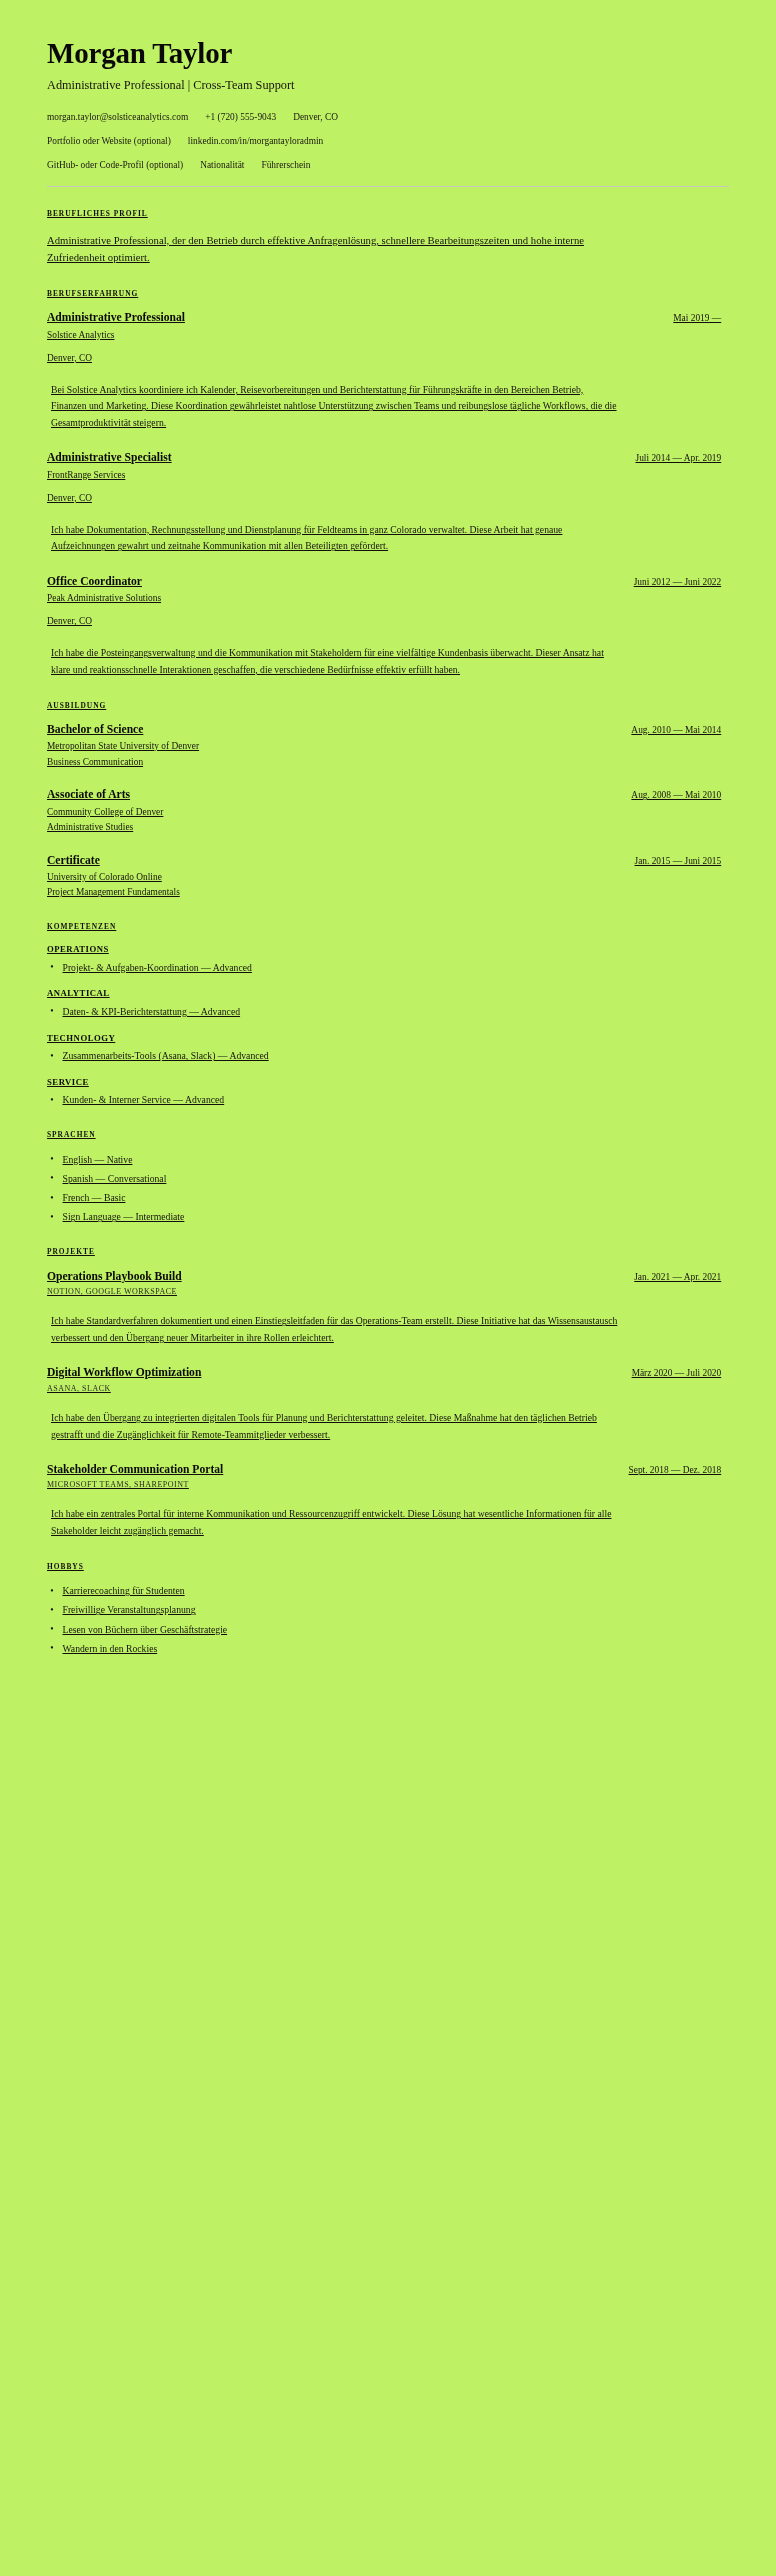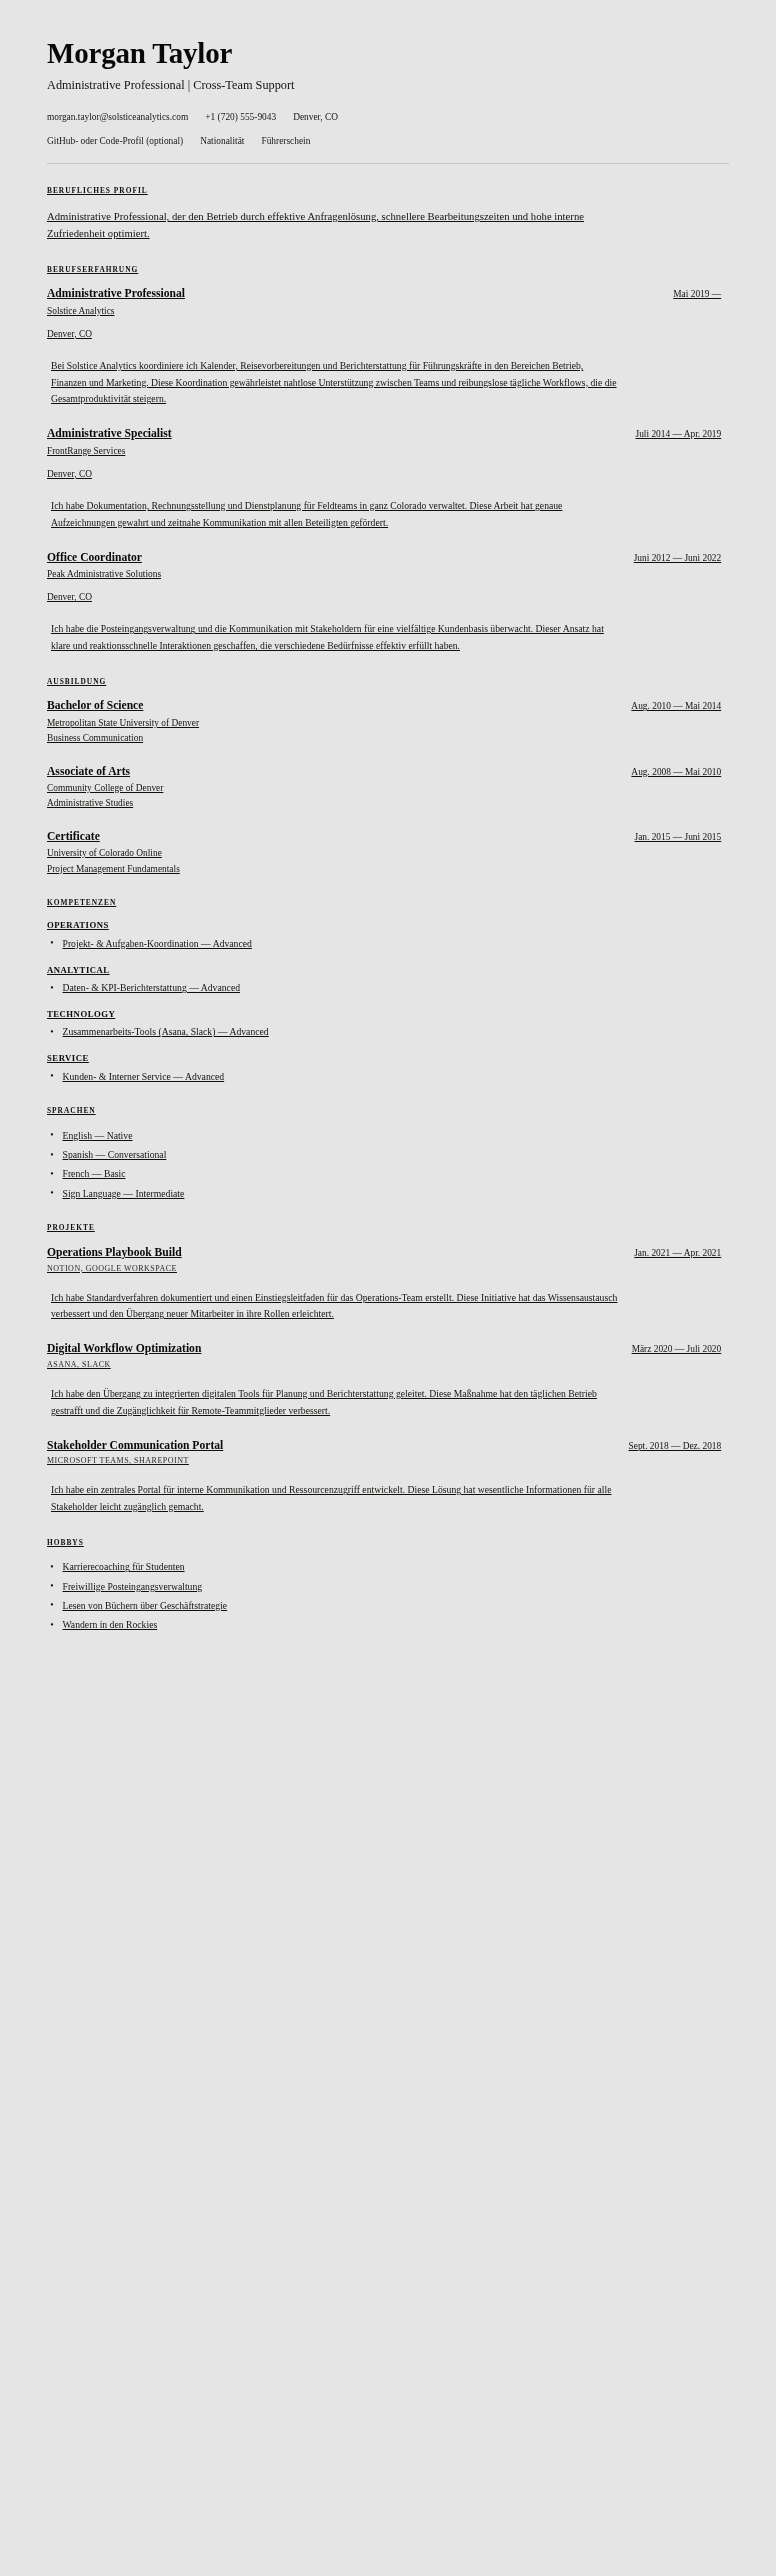--- a/index.html
+++ b/index.html
@@ -10,21 +10,21 @@
   }
   body {
     font-family: "Liberation Serif", "DejaVu Serif", serif;
     color: #12100e;
     -webkit-font-smoothing: antialiased;
   }
   .page {
     width: 776px;
     min-height: 2576px;
     box-sizing: border-box;
-    background: #e5e5e5;
+    background: #bef264;
     padding: 38px 47px 45px 47px;
     margin: 0 auto;
     position: relative;
   }
 
   
   .name {
     font-size: 29px;
     font-weight: 700;
     line-height: 1.07;
@@ -183,20 +183,24 @@
   <header>
     <h1 class="name">Morgan Taylor</h1>
     <p class="headline">Administrative Professional | Cross-Team Support</p>
 
     <div class="contact-row">
       <span class="ci">morgan.taylor@solsticeanalytics.com</span>
       <span class="ci">+1 (720) 555-9043</span>
       <span class="ci">Denver, CO</span>
     </div>
 
+    <div class="contact-row">
+      <span class="ci">Portfolio oder Website (optional)</span>
+      <span class="ci">linkedin.com/in/morgantayloradmin</span>
+    </div>
 
     <div class="contact-row">
       <span class="ci">GitHub- oder Code-Profil (optional)</span>
       <span class="ci">Nationalität</span>
       <span class="ci">Führerschein</span>
     </div>
 
     <hr class="rule">
   </header>
 
@@ -341,20 +345,20 @@
       <p class="entry-tags">MICROSOFT TEAMS, SHAREPOINT</p>
       <p class="entry-body">Ich habe ein zentrales Portal für interne Kommunikation und Ressourcenzugriff entwickelt. Diese Lösung hat wesentliche Informationen für alle Stakeholder leicht zugänglich gemacht.</p>
     </div>
   </section>
 
 
   <section class="section">
     <h2 class="section-title">Hobbys</h2>
     <ul class="bullets hobby-list">
       <li>Karrierecoaching für Studenten</li>
-      <li>Freiwillige Posteingangsverwaltung</li>
+      <li>Freiwillige Veranstaltungsplanung</li>
       <li>Lesen von Büchern über Geschäftstrategie</li>
       <li>Wandern in den Rockies</li>
     </ul>
   </section>
 
 </div>
 
 
 </body></html>

